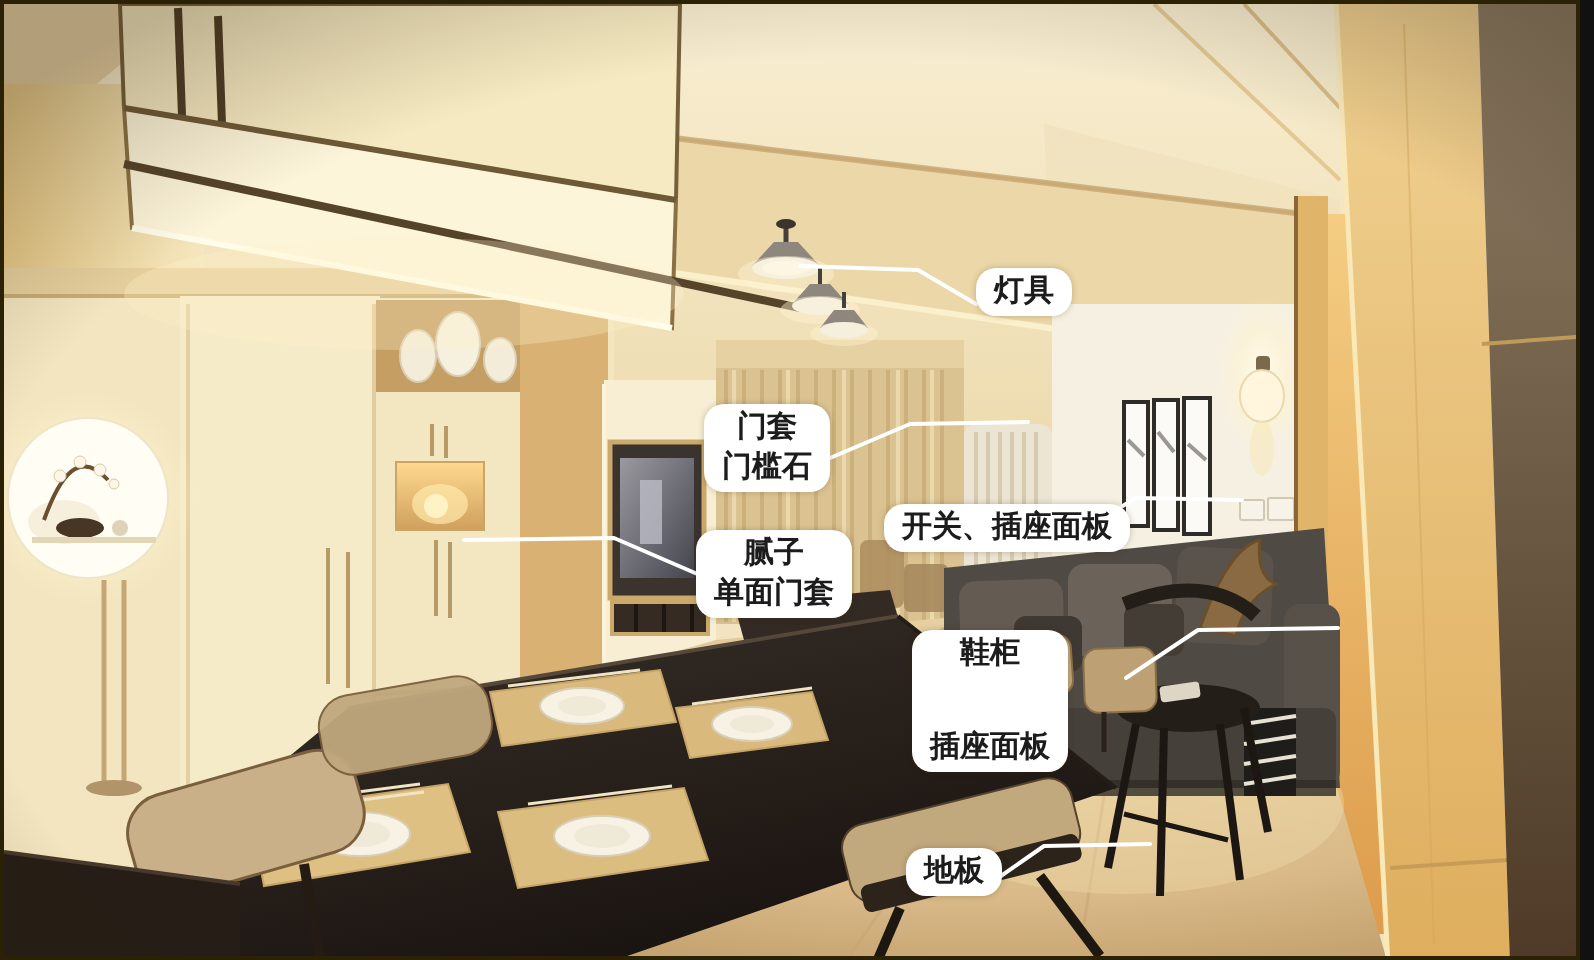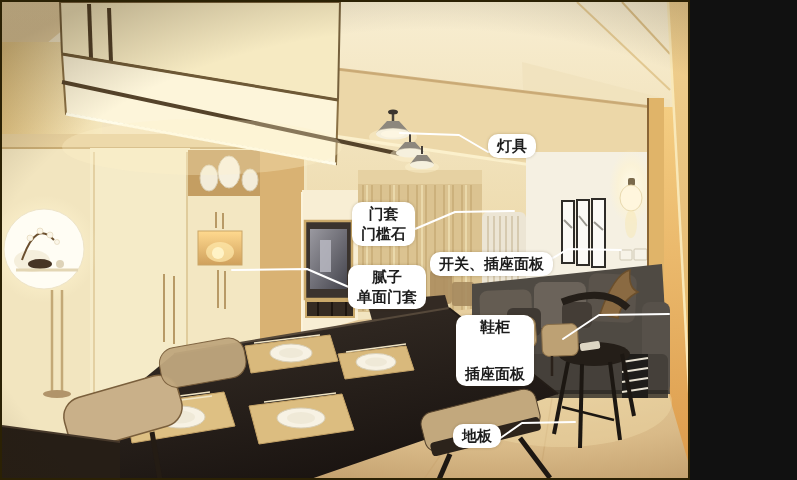--- a/index.html
+++ b/index.html
@@ -1,17 +1,17 @@
 <!DOCTYPE html>
 <html><head>
 <meta charset="utf-8">
 <style>
   html,body{margin:0;padding:0;background:#111;}
   #stage{
-    position:relative;width:690px;height:480px;overflow:hidden;
+    position:relative;width:790px;height:480px;overflow:hidden;
     box-sizing:border-box;border:2px solid #2b2104;background:#f2e4c0;
     font-family:"Liberation Sans","DejaVu Sans",sans-serif;
   }
   #scene{position:absolute;left:0;top:0;}
   .ann{
     position:absolute;display:flex;flex-direction:column;align-items:center;justify-content:center;
     background:#ffffff;color:#1c1c1c;border-radius:10px;padding:2px 9px;
     font-size:15px;line-height:20px;font-weight:600;white-space:nowrap;
     box-shadow:0 0 3px rgba(60,40,0,.25);
   }
@@ -364,21 +364,21 @@
 
 <div class="ann" style="left:486px;top:132px;">
   <span>灯具</span>
 </div>
 
 <div class="ann" style="left:350px;top:200px;">
   <span>门套</span>
   <span>门槛石</span>
 </div>
 
-<div class="ann" style="left:428px;top:250px;">
+<div class="ann" style="left:440px;top:250px;">
   <span>开关、插座面板</span>
 </div>
 
 <div class="ann" style="left:346px;top:263px;">
   <span>腻子</span>
   <span>单面门套</span>
 </div>
 
 <div class="ann" style="left:454px;top:313px;gap:27px;">
   <span>鞋柜</span>

